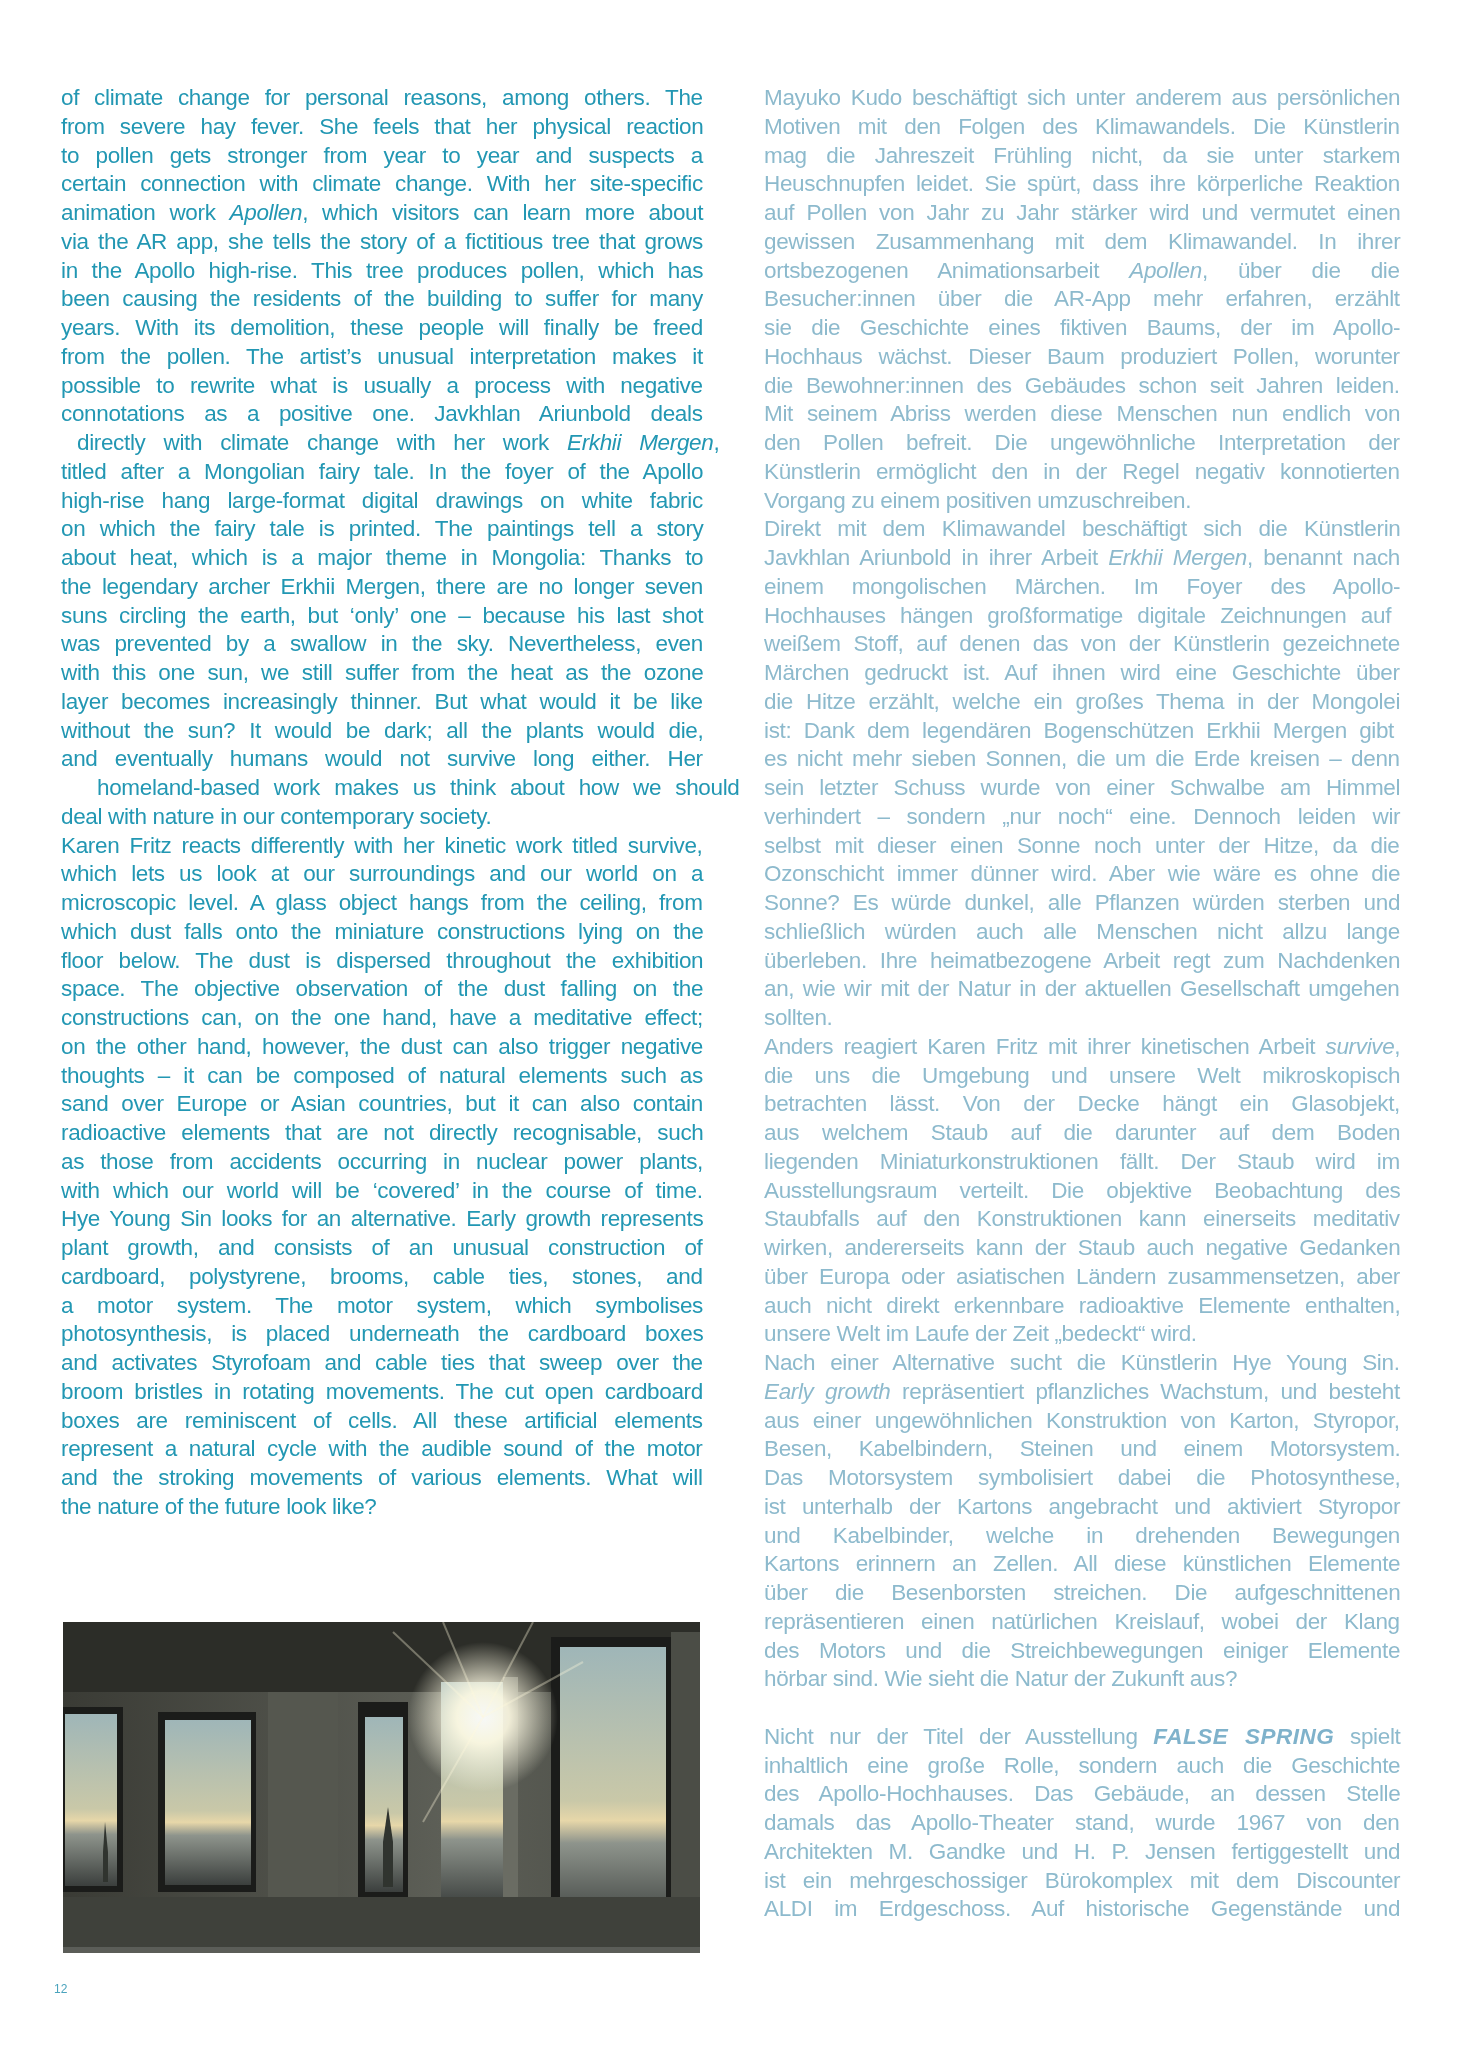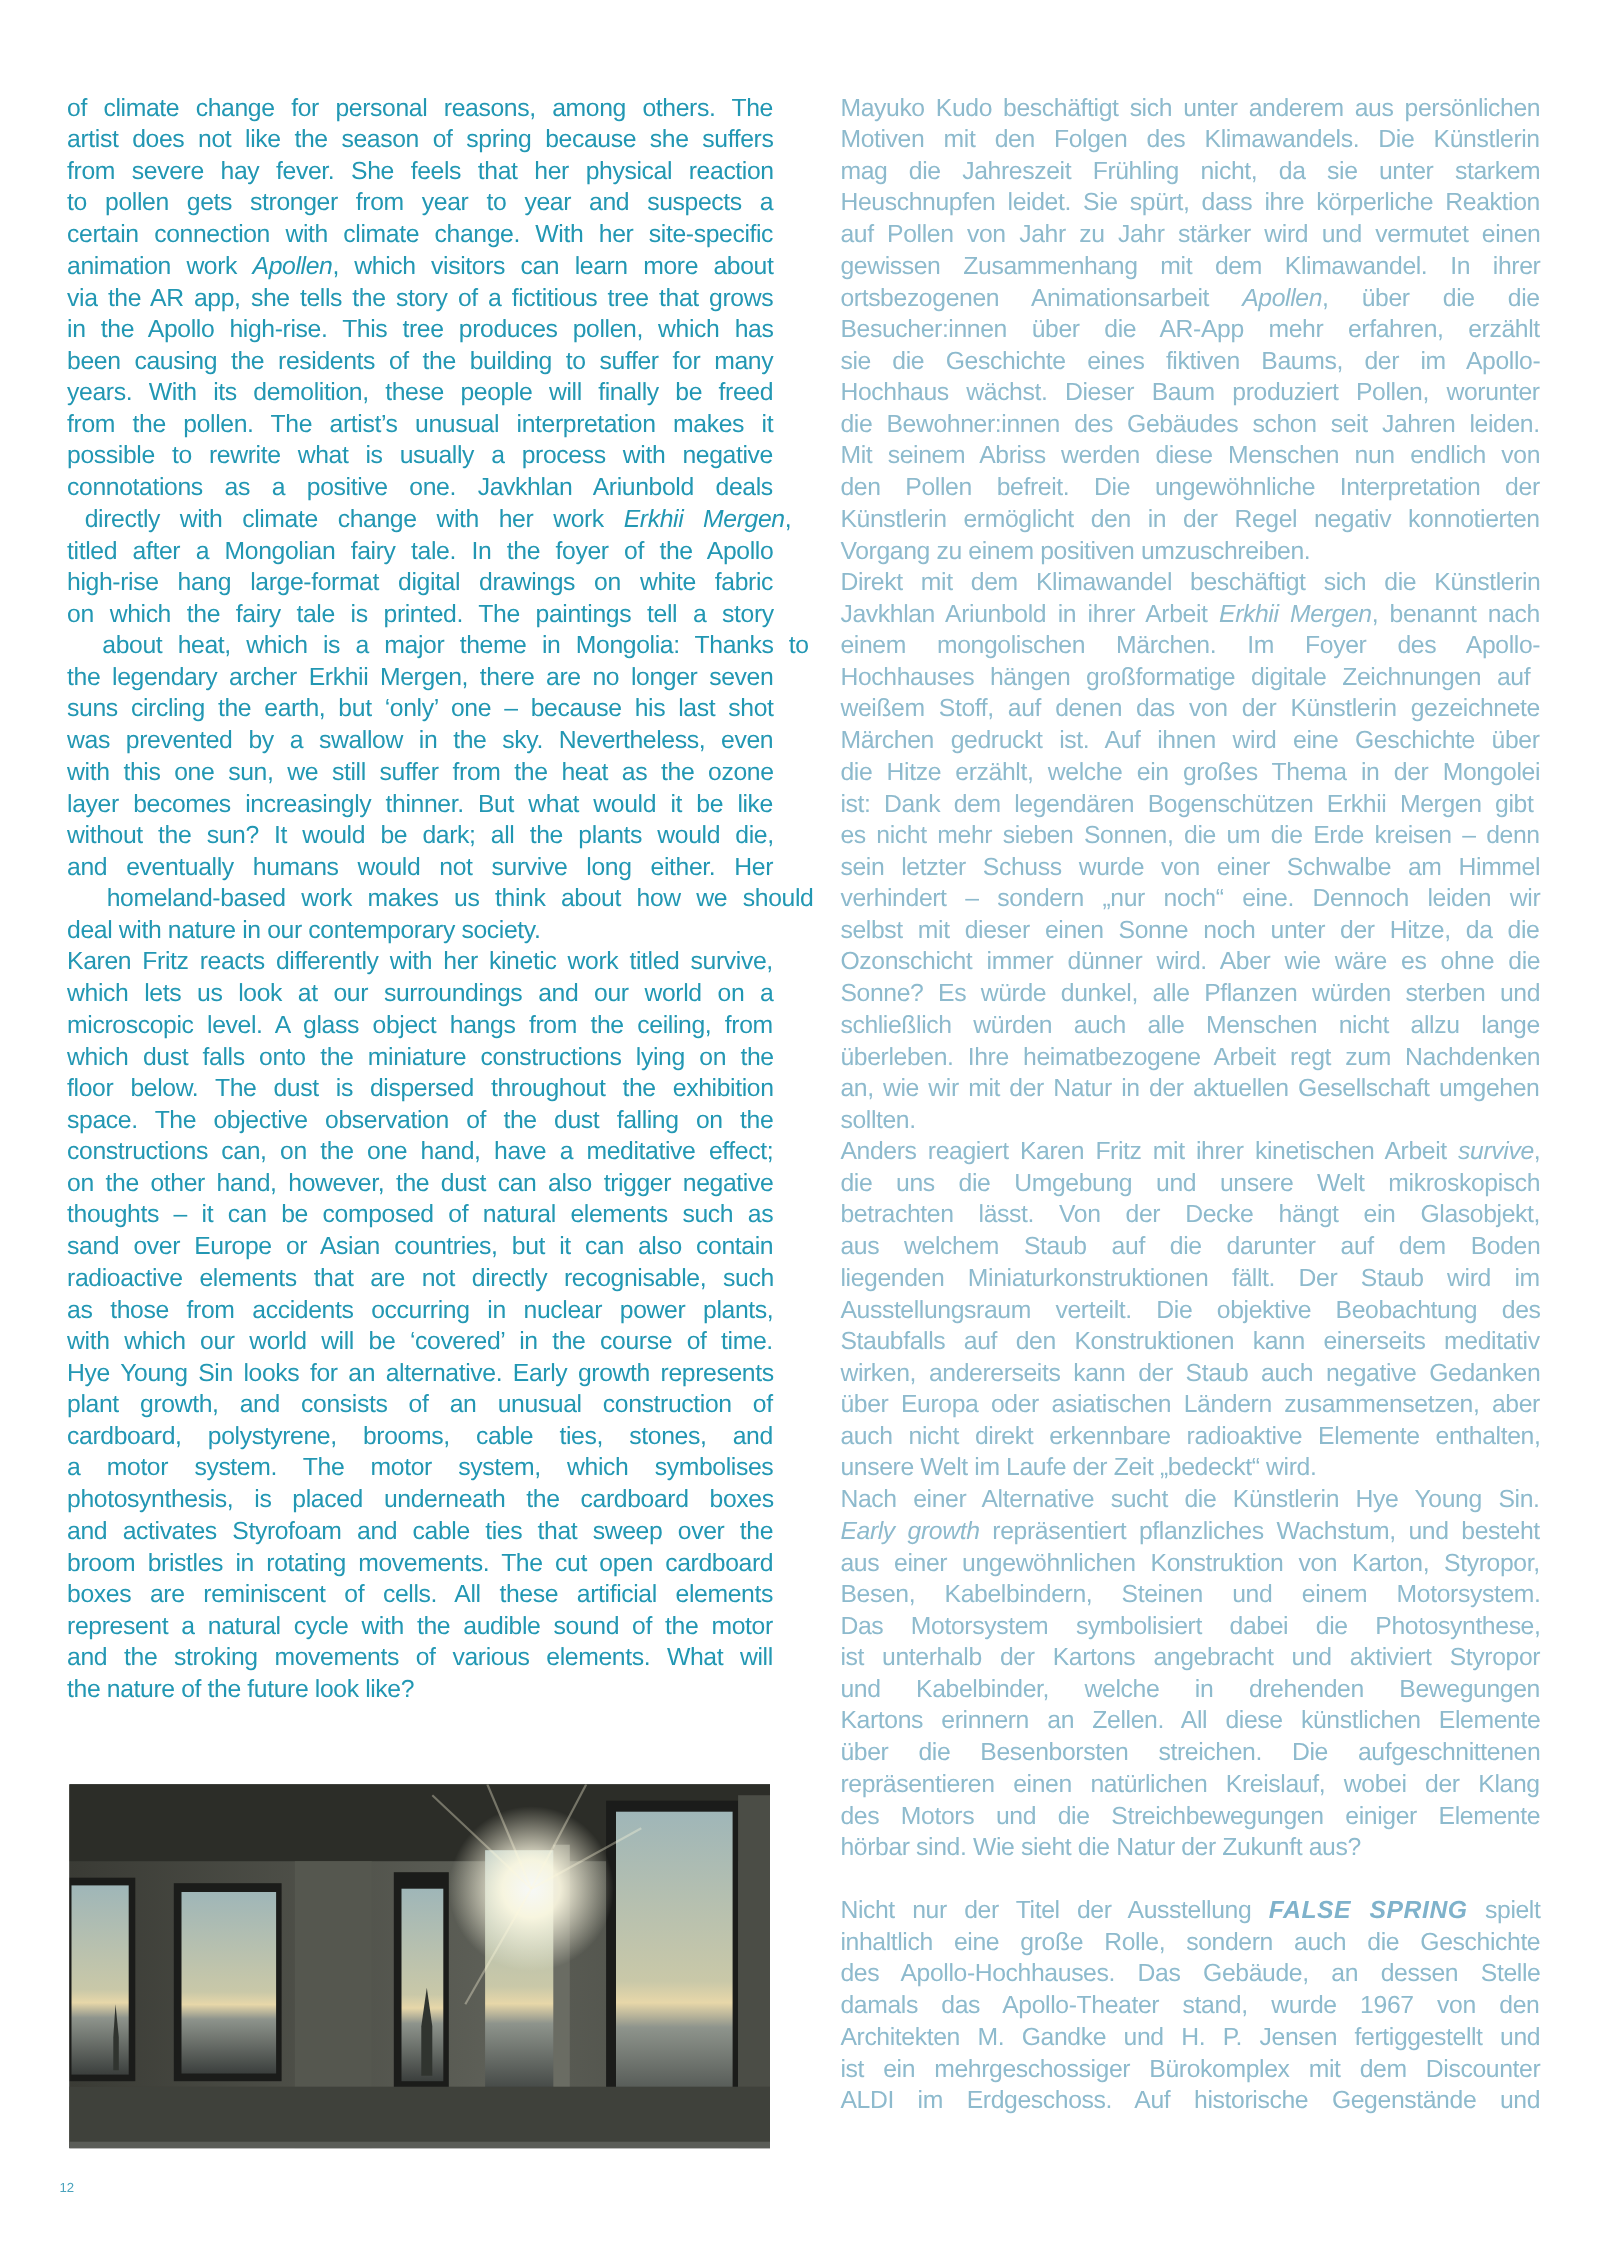--- a/index.html
+++ b/index.html
@@ -40,37 +40,36 @@
     font-family: "Liberation Sans", sans-serif;
     font-size: 12px; color: #4aa3bd;
   }
 </style>
 </head>
 <body>
 
 <div class="page">
   <div class="col col-left" id="col-left">
       <span class="line" style="display: block; white-space: nowrap; width: 642px; word-spacing: 9.125px; text-align-last: left; text-align: left;">of climate change for personal reasons, among others. The</span>
-      <span class="line" style="display: block; white-space: nowrap; width: 642px; word-spacing: 6.6px; text-align-last: left; text-align: left;">artist does not like the season of spring because she suffers</span>
       <span class="line" style="display: block; white-space: nowrap; width: 642px; word-spacing: 9.33333px; text-align-last: left; text-align: left;">from severe hay fever. She feels that her physical reaction</span>
       <span class="line" style="display: block; white-space: nowrap; width: 642px; word-spacing: 10.5px; text-align-last: left; text-align: left;">to pollen gets stronger from year to year and suspects a</span>
       <span class="line" style="display: block; white-space: nowrap; width: 642px; word-spacing: 8.14286px; text-align-last: left; text-align: left;">certain connection with climate change. With her site-specific</span>
       <span class="line" style="display: block; white-space: nowrap; width: 642px; word-spacing: 8.125px; text-align-last: left; text-align: left;"><span>animation work </span><span class="it">Apollen</span><span>, which visitors can learn more about</span></span>
       <span class="line" style="display: block; white-space: nowrap; width: 642px; word-spacing: 3.46154px; text-align-last: left; text-align: left;">via the AR app, she tells the story of a fictitious tree that grows</span>
       <span class="line" style="display: block; white-space: nowrap; width: 642px; word-spacing: 7.88889px; text-align-last: left; text-align: left;">in the Apollo high-rise. This tree produces pollen, which has</span>
       <span class="line" style="display: block; white-space: nowrap; width: 642px; word-spacing: 6.7px; text-align-last: left; text-align: left;">been causing the residents of the building to suffer for many</span>
       <span class="line" style="display: block; white-space: nowrap; width: 642px; word-spacing: 9.11111px; text-align-last: left; text-align: left;">years. With its demolition, these people will finally be freed</span>
       <span class="line" style="display: block; white-space: nowrap; width: 642px; word-spacing: 10px; text-align-last: left; text-align: left;">from the pollen. The artist’s unusual interpretation makes it</span>
       <span class="line" style="display: block; white-space: nowrap; width: 642px; word-spacing: 9.66667px; text-align-last: left; text-align: left;">possible to rewrite what is usually a process with negative</span>
       <span class="line" style="display: block; white-space: nowrap; width: 642px; word-spacing: 13.8571px; text-align-last: left; text-align: left;">connotations as a positive one. Javkhlan Ariunbold deals</span>
       <span class="line" style="display: block; white-space: nowrap; width: 642px; word-spacing: 12.125px; text-align-last: left; text-align: left; margin-left: 16px;"><span>directly with climate change with her work </span><span class="it">Erkhii Mergen</span><span>,</span></span>
       <span class="line" style="display: block; white-space: nowrap; width: 642px; word-spacing: 8.18182px; text-align-last: left; text-align: left;">titled after a Mongolian fairy tale. In the foyer of the Apollo</span>
       <span class="line" style="display: block; white-space: nowrap; width: 642px; word-spacing: 11.4286px; text-align-last: left; text-align: left;">high-rise hang large-format digital drawings on white fabric</span>
       <span class="line" style="display: block; white-space: nowrap; width: 642px; word-spacing: 8.45455px; text-align-last: left; text-align: left;">on which the fairy tale is printed. The paintings tell a story</span>
-      <span class="line" style="display: block; white-space: nowrap; width: 642px; word-spacing: 8.1px; text-align-last: left; text-align: right; margin-left: 32px;">about heat, which is a major theme in Mongolia: Thanks to</span>
+      <span class="line" style="display: block; white-space: nowrap; width: 642px; word-spacing: 8.1px; text-align-last: left; text-align: right;">about heat, which is a major theme in Mongolia: Thanks to</span>
       <span class="line" style="display: block; white-space: nowrap; width: 642px; word-spacing: 4.77778px; text-align-last: left; text-align: left;">the legendary archer Erkhii Mergen, there are no longer seven</span>
       <span class="line" style="display: block; white-space: nowrap; width: 642px; word-spacing: 6px; text-align-last: left; text-align: left;">suns circling the earth, but ‘only’ one – because his last shot</span>
       <span class="line" style="display: block; white-space: nowrap; width: 642px; word-spacing: 8.55556px; text-align-last: left; text-align: left;">was prevented by a swallow in the sky. Nevertheless, even</span>
       <span class="line" style="display: block; white-space: nowrap; width: 642px; word-spacing: 6.66667px; text-align-last: left; text-align: left;">with this one sun, we still suffer from the heat as the ozone</span>
       <span class="line" style="display: block; white-space: nowrap; width: 642px; word-spacing: 7.11111px; text-align-last: left; text-align: left;">layer becomes increasingly thinner. But what would it be like</span>
       <span class="line" style="display: block; white-space: nowrap; width: 642px; word-spacing: 8px; text-align-last: left; text-align: left;">without the sun? It would be dark; all the plants would die,</span>
       <span class="line" style="display: block; white-space: nowrap; width: 642px; word-spacing: 11.375px; text-align-last: left; text-align: left;">and eventually humans would not survive long either. Her</span>
       <span class="line" style="display: block; white-space: nowrap; width: 642px; word-spacing: 8.25px; text-align-last: left; text-align: right; margin-left: 36px;">homeland-based work makes us think about how we should</span>
       <span class="line last">deal with nature in our contemporary society.</span>
       <span class="line" style="display: block; white-space: nowrap; width: 642px; word-spacing: 4.22222px; text-align-last: left; text-align: left;">Karen Fritz reacts differently with her kinetic work titled survive,</span>

